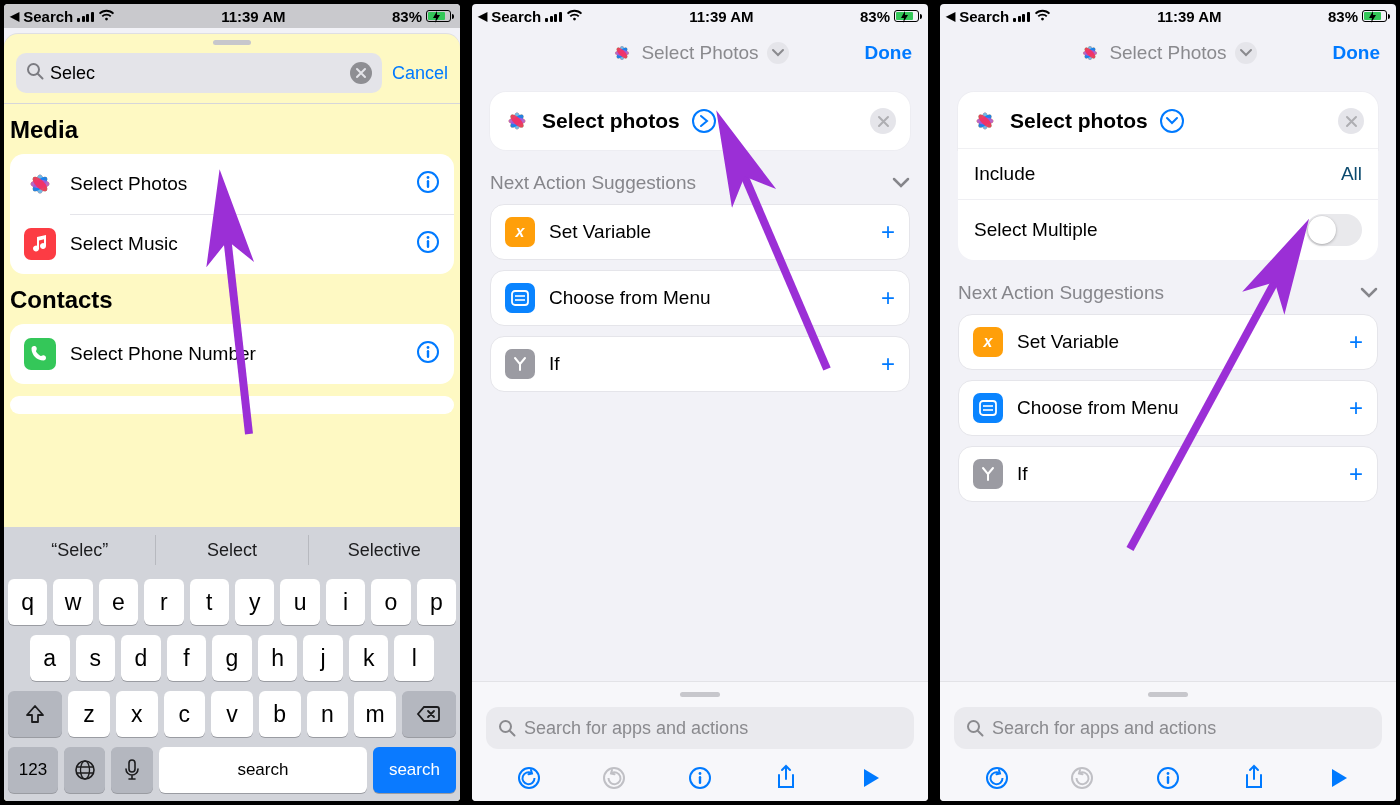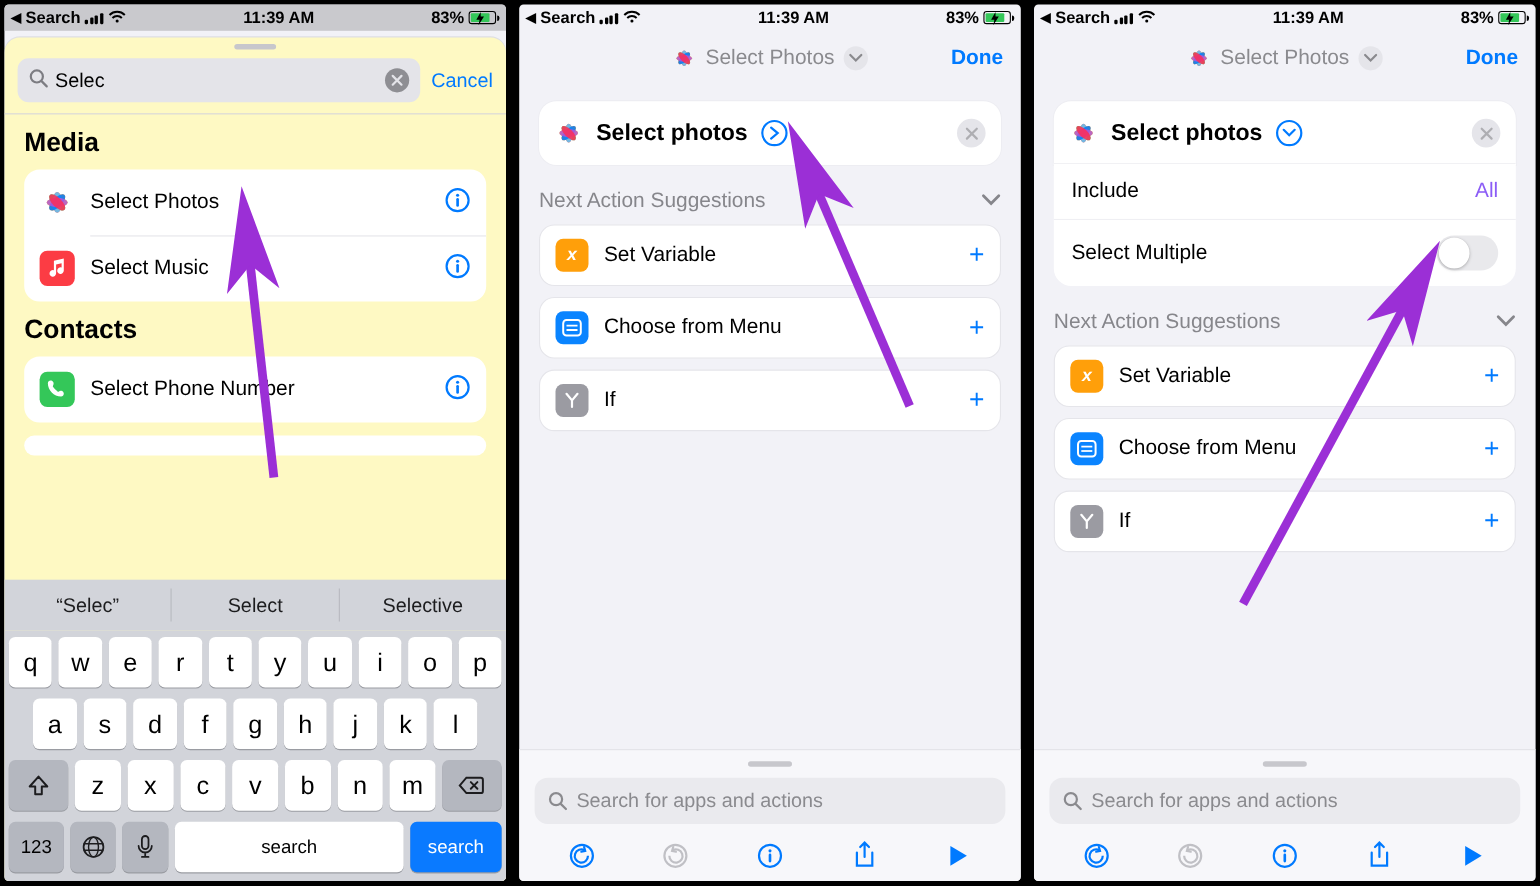--- a/index.html
+++ b/index.html
@@ -59,21 +59,21 @@
     flex:1; border:none; background:transparent; font-size:18px; outline:none;
   }
   .mag { color:#7c7c82; }
   .clearBtn {
     width:22px; height:22px; border-radius:50%; background:#8e8e93;
     display:flex; align-items:center; justify-content:center; color:#e4e4e9; font-size:13px;
   }
   .cancelBtn { color:#007aff; font-size:18px; }
   .divider { height:1px; background:#d6d6da; }
 
-  .section { padding: 12px 18px 4px; }
+  .section { padding: 12px 6px 4px; }
   .sectionTitle { font-size:24px; font-weight:700; margin-bottom:10px; }
   .card {
     background:#fff; border-radius:14px; overflow:hidden; margin-bottom:12px;
   }
   .row {
     display:flex; align-items:center; gap:14px; padding:14px 14px; position:relative;
   }
   .row + .row::before {
     content:""; position:absolute; top:0; left:60px; right:0; height:1px; background:#e5e5ea;
   }
@@ -119,21 +119,21 @@
     background:#fff; border-radius:16px; padding:16px 14px; display:flex; align-items:center; gap:12px;
     box-shadow:0 0 0 1px rgba(0,0,0,.02);
   }
   .actionTitle { font-size:21px; font-weight:600; flex:0 0 auto; }
   .disclose { width:24px; height:24px; border:2px solid #007aff; border-radius:50%; display:flex; align-items:center; justify-content:center; }
   .closeChip { width:26px; height:26px; border-radius:50%; background:#e5e5ea; display:flex; align-items:center; justify-content:center; color:#aeaeb2; margin-left:auto; }
 
   .expList { background:#fff; border-radius:0 0 16px 16px; margin-top:-2px; border-top:1px solid #f0f0f3;}
   .expRow { display:flex; align-items:center; justify-content:space-between; padding:14px 16px; font-size:19px; }
   .expRow + .expRow { border-top:1px solid #efeff3; }
-  .allLink { color:#8b5cf6; }
+  .allLink { color:#0c4a6e; }
 
   .toggle { width:56px; height:32px; border-radius:16px; background:#e9e9ec; position:relative; }
   .toggle .knob { width:28px; height:28px; border-radius:50%; background:#fff; position:absolute; top:2px; left:2px; box-shadow:0 1px 3px rgba(0,0,0,.25), 0 0 0 .5px rgba(0,0,0,.05); }
 
   .nasHead { display:flex; align-items:center; justify-content:space-between; margin:22px 0 10px; color:#86868b; font-size:19px; font-weight:500;}
   .sugCard {
     background:#fff; border:1px solid #e5e5ea; border-radius:14px; margin-bottom:10px;
     display:flex; align-items:center; gap:14px; padding:12px 14px;
   }
   .sugIcon { width:30px; height:30px; border-radius:7px; display:flex; align-items:center; justify-content:center; color:#fff; font-weight:700; font-style:italic; }

